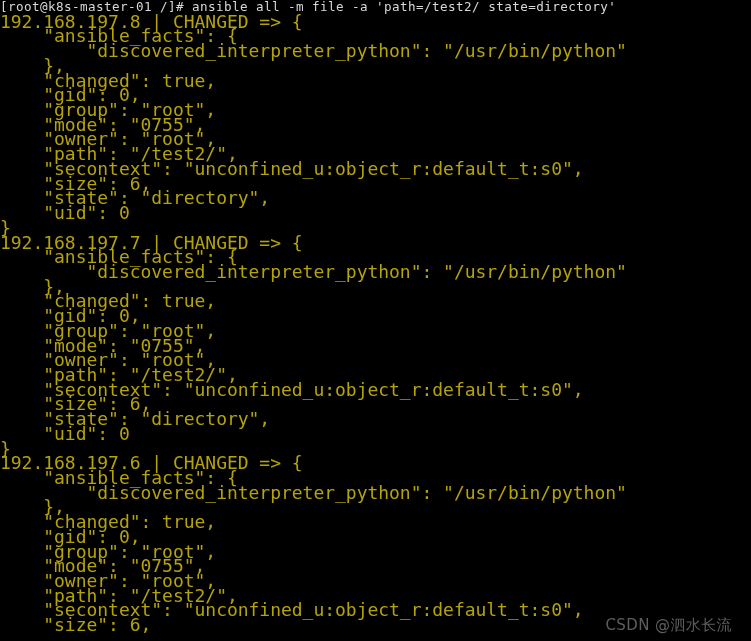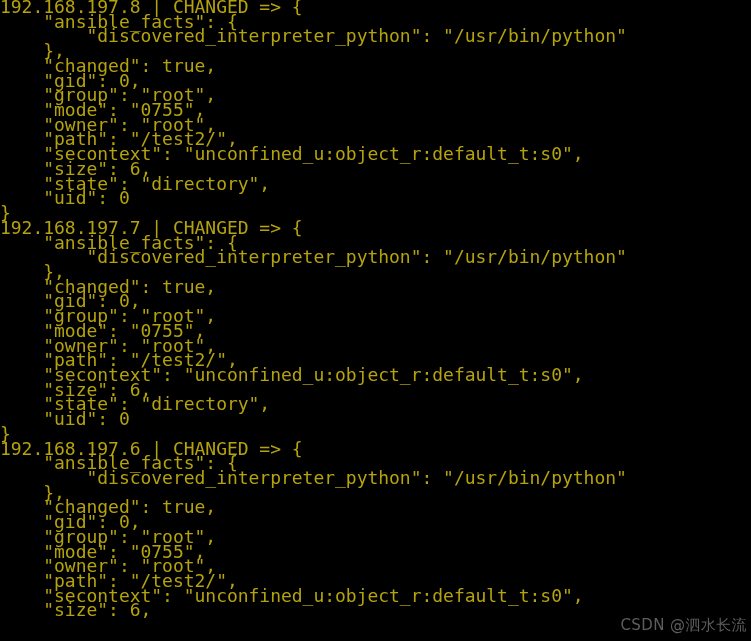--- a/index.html
+++ b/index.html
@@ -50,36 +50,37 @@
   .term-line.host {
     color: #b5a30d;
   }
 
   .term-line.body {
     color: #b5a30d;
   }
 
   #watermark {
     position: absolute;
-    right: 4px;
+    right: 19px;
     bottom: 7px;
     color: #5e5e5e;
     font-family: "DejaVu Sans", "Liberation Sans", sans-serif;
     font-size: 15px;
     line-height: 18px;
     letter-spacing: 0.4px;
     white-space: pre;
     user-select: none;
   }
 </style>
 </head>
 <body>
 
 <div id="terminal">
   <div id="terminal-lines">
+      <div class="term-line prompt">[root@k8s-master-01 /]# ansible all -m file -a 'path=/test2/ state=directory'</div>
       <div class="term-line host">192.168.197.8 | CHANGED =&gt; {</div>
       <div class="term-line body">    "ansible_facts": {</div>
       <div class="term-line body">        "discovered_interpreter_python": "/usr/bin/python"</div>
       <div class="term-line body">    },</div>
       <div class="term-line body">    "changed": true,</div>
       <div class="term-line body">    "gid": 0,</div>
       <div class="term-line body">    "group": "root",</div>
       <div class="term-line body">    "mode": "0755",</div>
       <div class="term-line body">    "owner": "root",</div>
       <div class="term-line body">    "path": "/test2/",</div>

